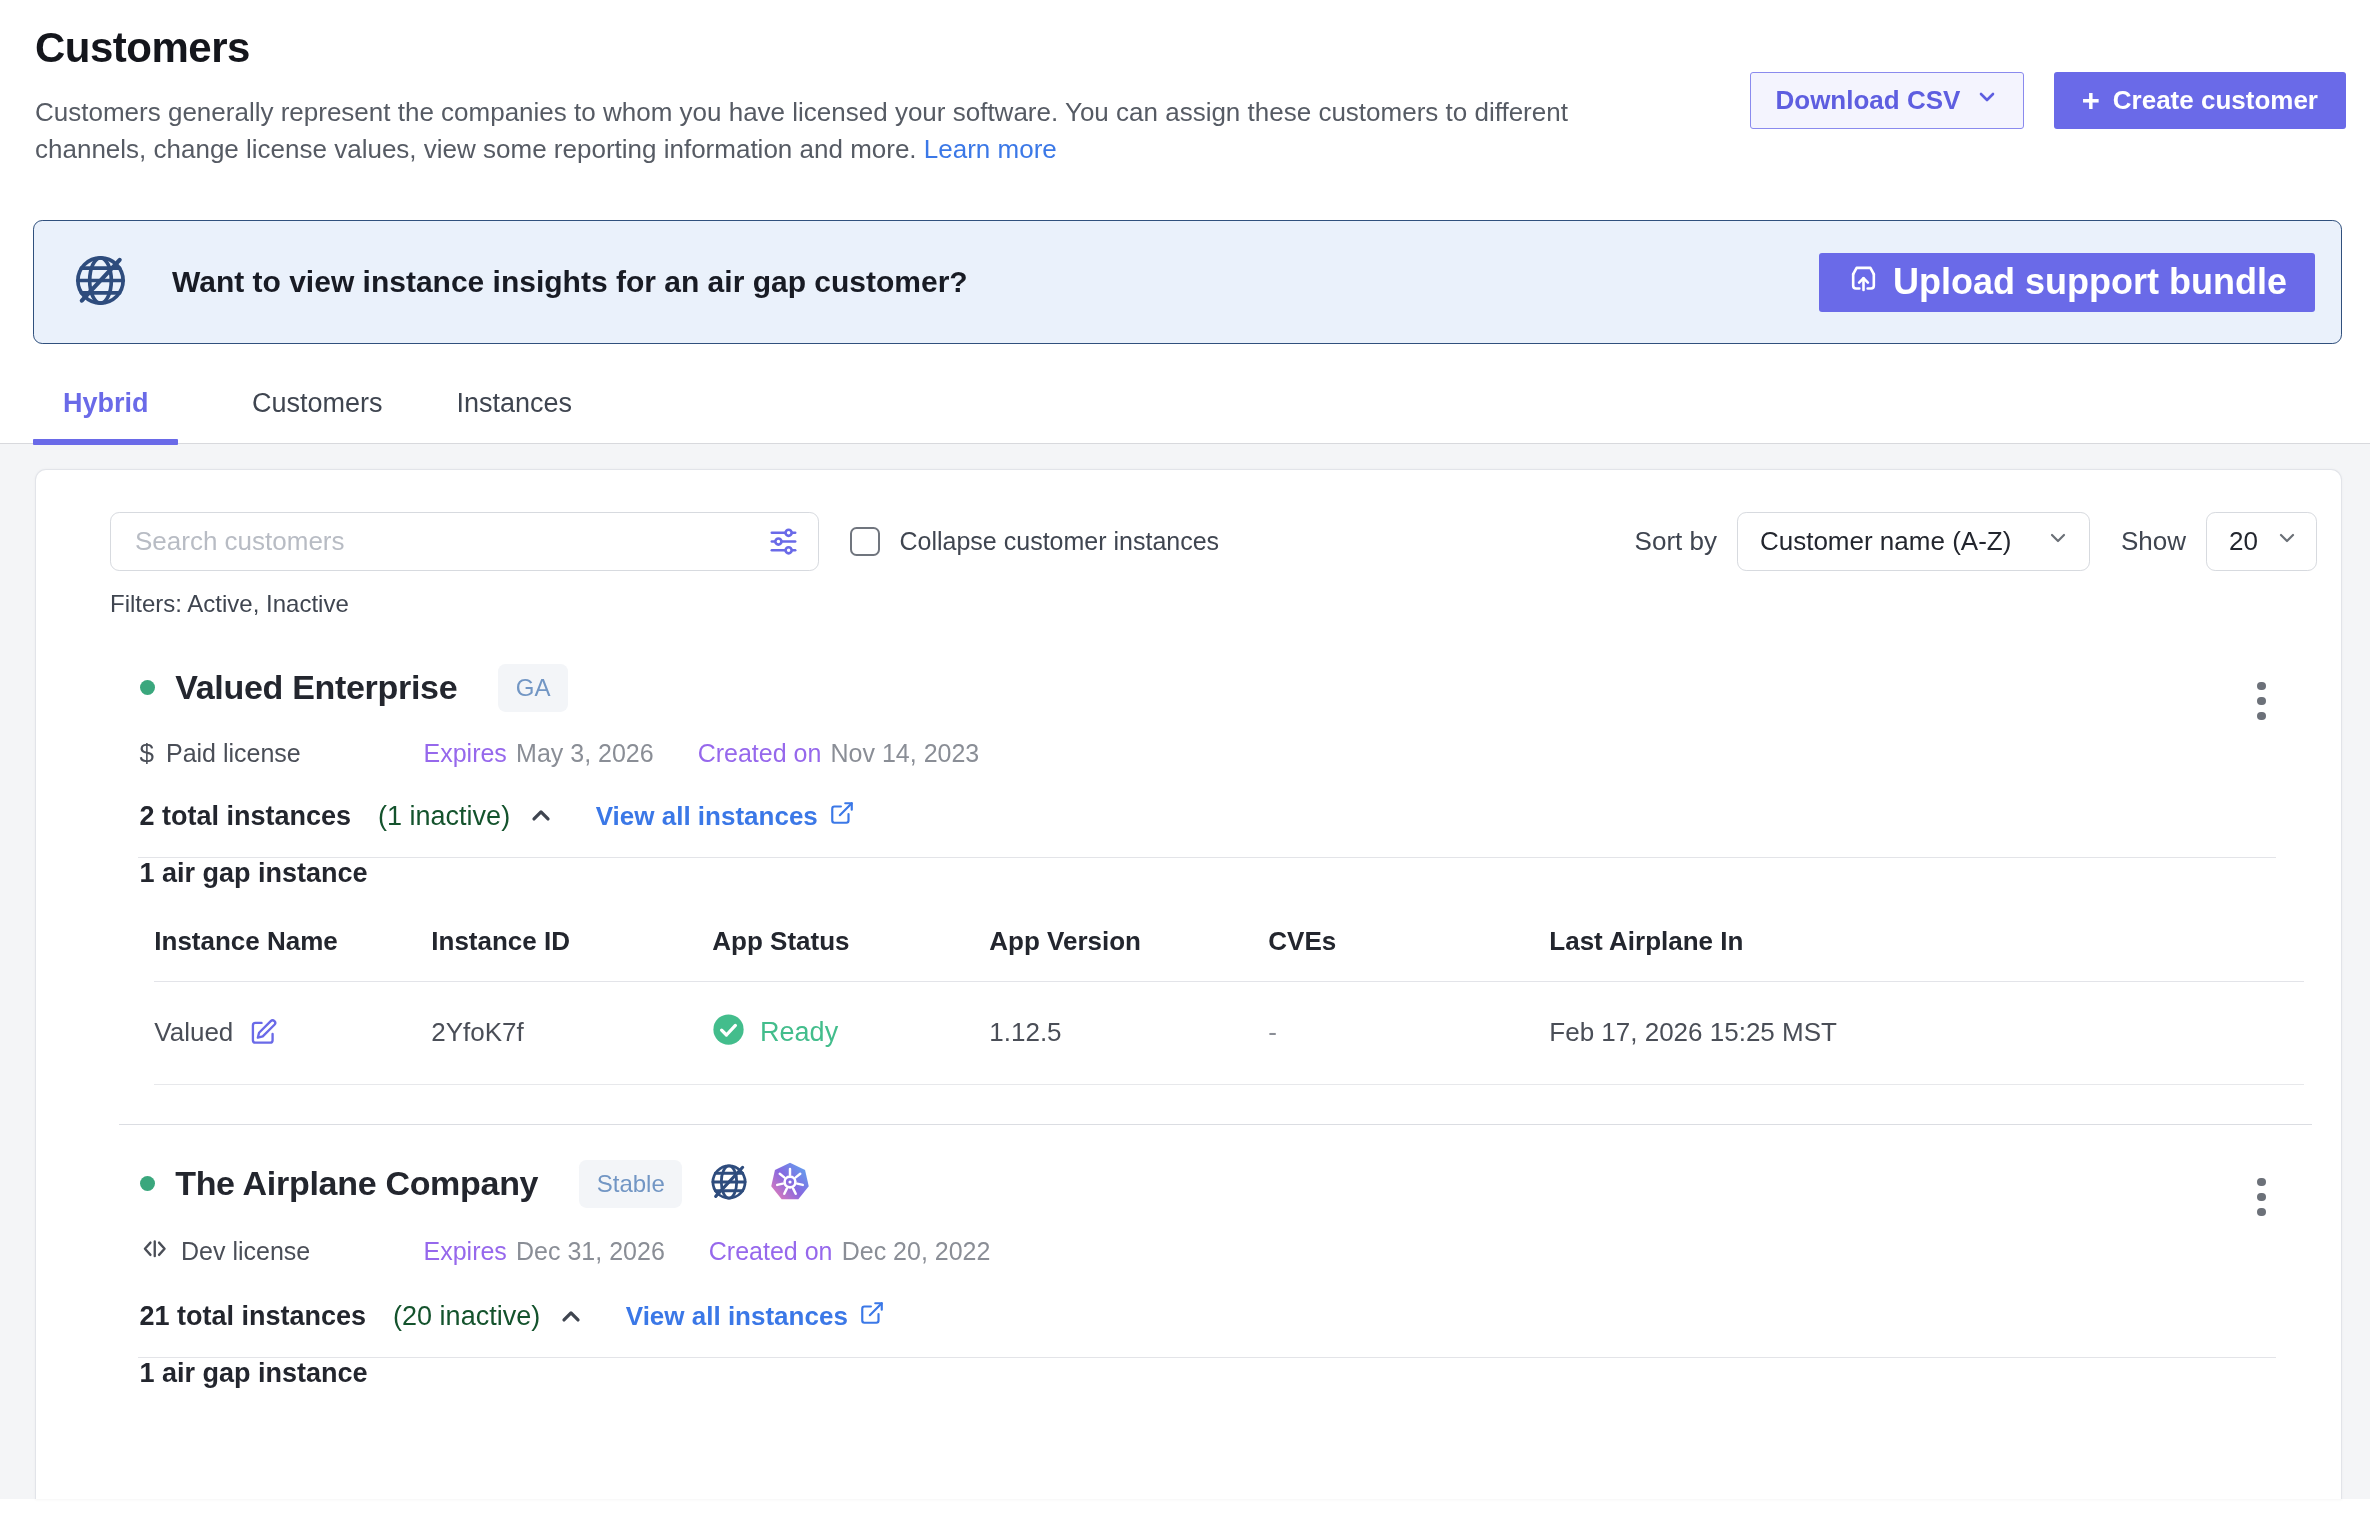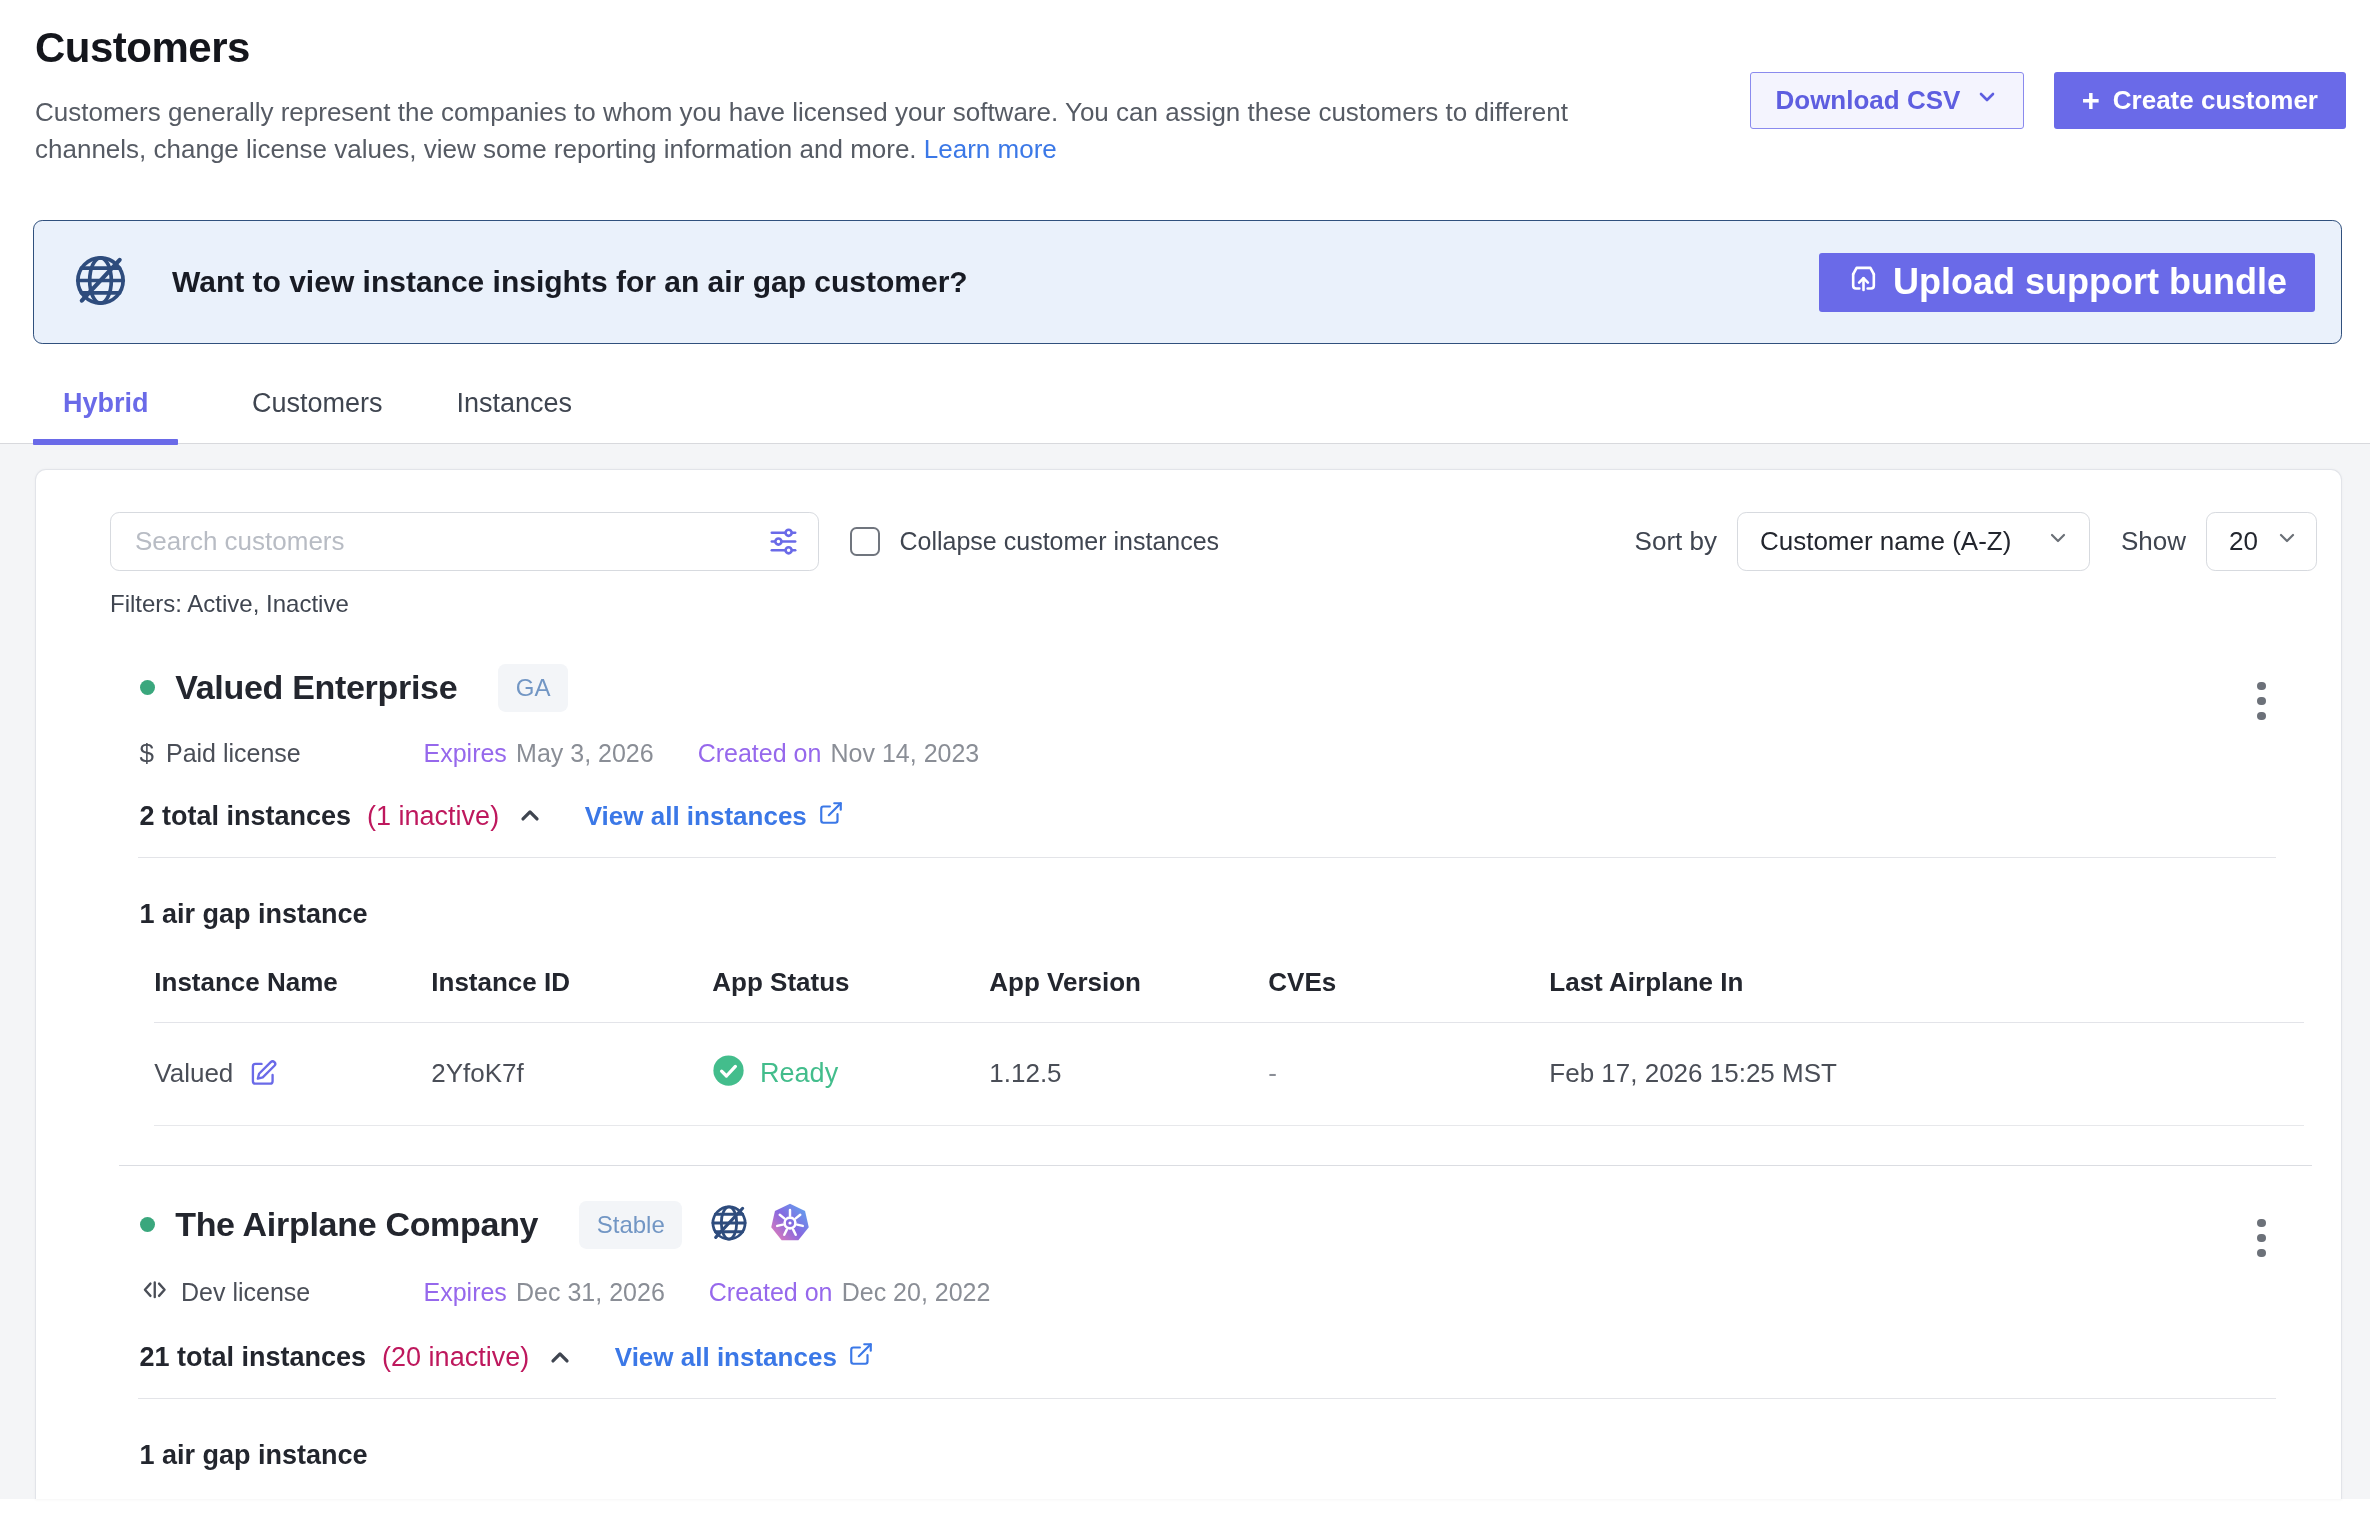--- a/index.html
+++ b/index.html
@@ -69,26 +69,26 @@
   .kebab span { width:8.3px; height:8.3px; border-radius:50%; background:#6C7179; }
 
   .meta-row { display:flex; align-items:center; margin-top:26px; font-size:25px; }
   .license { width:284px; display:flex; align-items:center; gap:12px; color:#4A4E57; }
   .violet { color:#9668EC; }
   .meta-val { color:#8A8E96; margin-left:9.2px; }
   .created-group { margin-left:44px; }
 
   .instances-row { display:flex; align-items:center; margin-top:31px; }
   .instances-total { font-size:27px; font-weight:700; color:#23262E; }
-  .instances-inactive { font-size:27px; color:#be185d; margin-left:16px; }
+  .instances-inactive { font-size:27px; color:#14532d; margin-left:27px; }
   .caret-btn { margin-left:16.6px; background:none; border:none; cursor:pointer; display:flex; align-items:center; }
   .view-all { display:flex; align-items:center; gap:11px; margin-left:41px; font-size:26px;
               font-weight:600; }
   .section-divider { border:none; border-top:1.8px solid #E3E4E8; margin:24px 65px 0 -1.8px; }
-  .airgap-heading { margin-top:41px; font-size:27px; font-weight:600; color:#23262E; }
+  .airgap-heading { font-size:27px; font-weight:600; color:#23262E; }
 
   
   table { border-collapse:collapse; table-layout:fixed; width:2150px; margin:37px 0 0 14.8px; }
   col.c1{width:277px} col.c2{width:281px} col.c3{width:277px} col.c4{width:279px} col.c5{width:281px}
   th { text-align:left; font-size:26px; font-weight:700; color:#23262E; padding:0 0 24px 0;
        border-bottom:1.8px solid #E3E4E9; }
   td { font-size:26px; color:#4A4E57; padding:31px 0; border-bottom:1.8px solid #E7E8EB; }
   .cell-flex { display:flex; align-items:center; gap:14.8px; }
   .edit-btn { background:none; border:none; cursor:pointer; display:flex; }
   .status-ready { color:#43BD8C; font-size:27px; }

